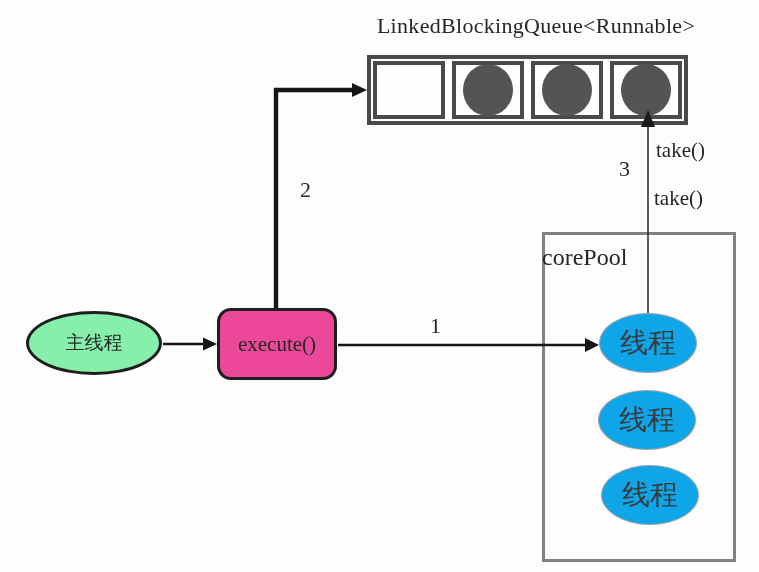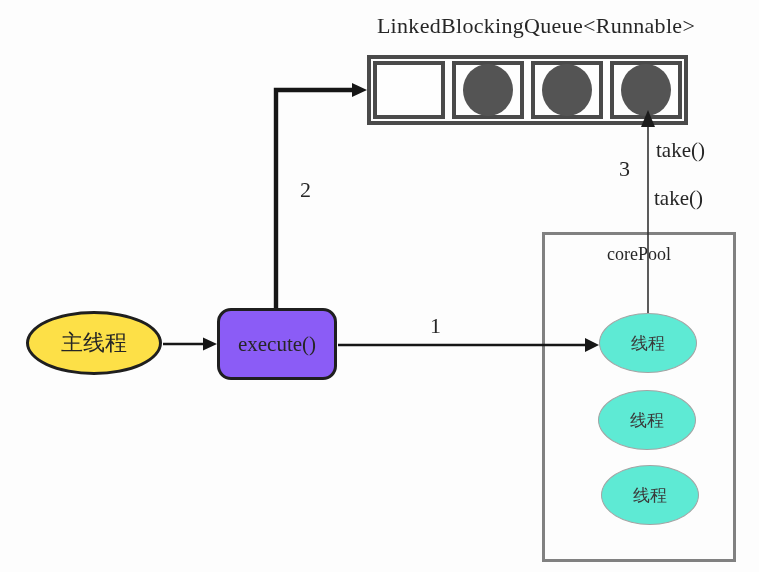--- a/index.html
+++ b/index.html
@@ -43,46 +43,46 @@
   .lbl-poll{ left:656px; top:138px; font-size:21px; }
   .lbl-take{ left:654px; top:186px; font-size:21px;text-align:right; }
 
   
   .corepool {
     left:542px; top:232px; width:194px; height:330px;
     box-sizing:border-box; border:3px solid #818181;
     background:#fdfdfd;
   }
   .corepool-title {
-    left:542px; top:244px; width:194px; text-align:center;
-    font-size:18px; color:#262626;
+    left:542px; top:244px; width:194px; 
+    font-size:24px; color:#262626;
   }
   .thread-ellipse {
     width:98px; height:60px; box-sizing:border-box;
     border:1.5px solid #a4a4a4; border-radius:50%;
-    background:#5eead4;
+    background:#0ea5e9;
     display:flex; align-items:center; justify-content:center;
-    font-size:17px; color:#3a3a3a;
+    font-size:28px; color:#3a3a3a;
   }
   .thread-1 { left:599px; top:313px; }
   .thread-2 { left:598px; top:390px; }
   .thread-3 { left:601px; top:465px; }
 
   
   .main-thread {
     left:26px; top:311px; width:136px; height:64px; box-sizing:border-box;
-    border:3px solid #1f1f1f; border-radius:50%; background:#fde047;
+    border:3px solid #1f1f1f; border-radius:50%; background:#86efac;
     display:flex; align-items:center; justify-content:center;
-    font-size:22px; color:#262626;
+    font-size:19px; color:#262626;
   }
 
   
   .execute-box {
     left:217px; top:308px; width:120px; height:72px; box-sizing:border-box;
-    border:3px solid #1f1f1f; border-radius:14px; background:#8b5cf6;
+    border:3px solid #1f1f1f; border-radius:14px; background:#ec4899;
     display:flex; align-items:center; justify-content:center;
     font-size:21px; color:#262626;
   }
 
   .arrow-layer { left:0; top:0; pointer-events:none; }
 </style>
 </head>
 <body>
 
 <div class="canvas">

